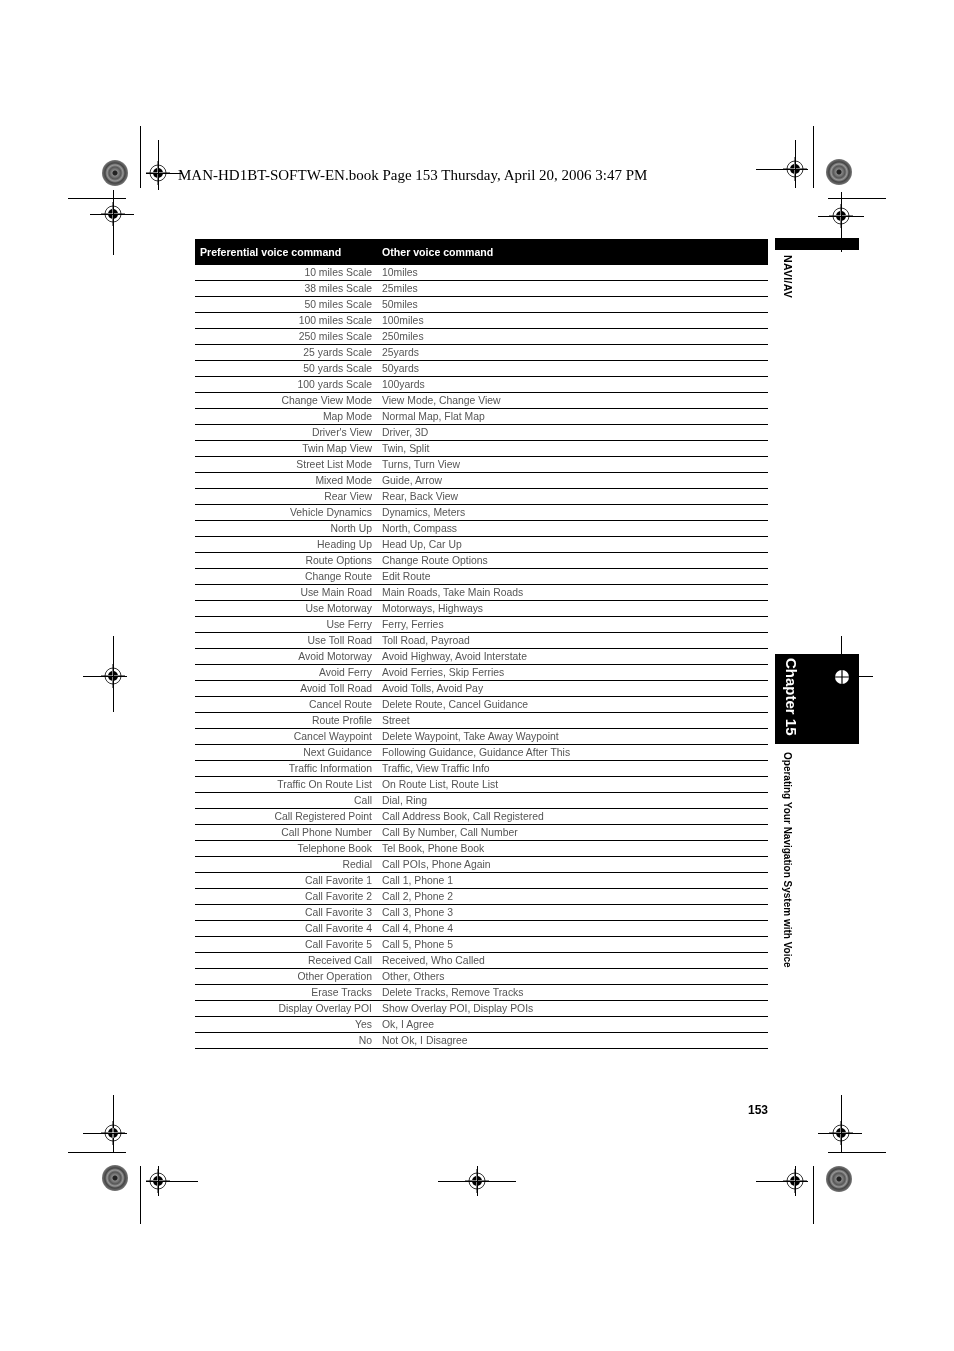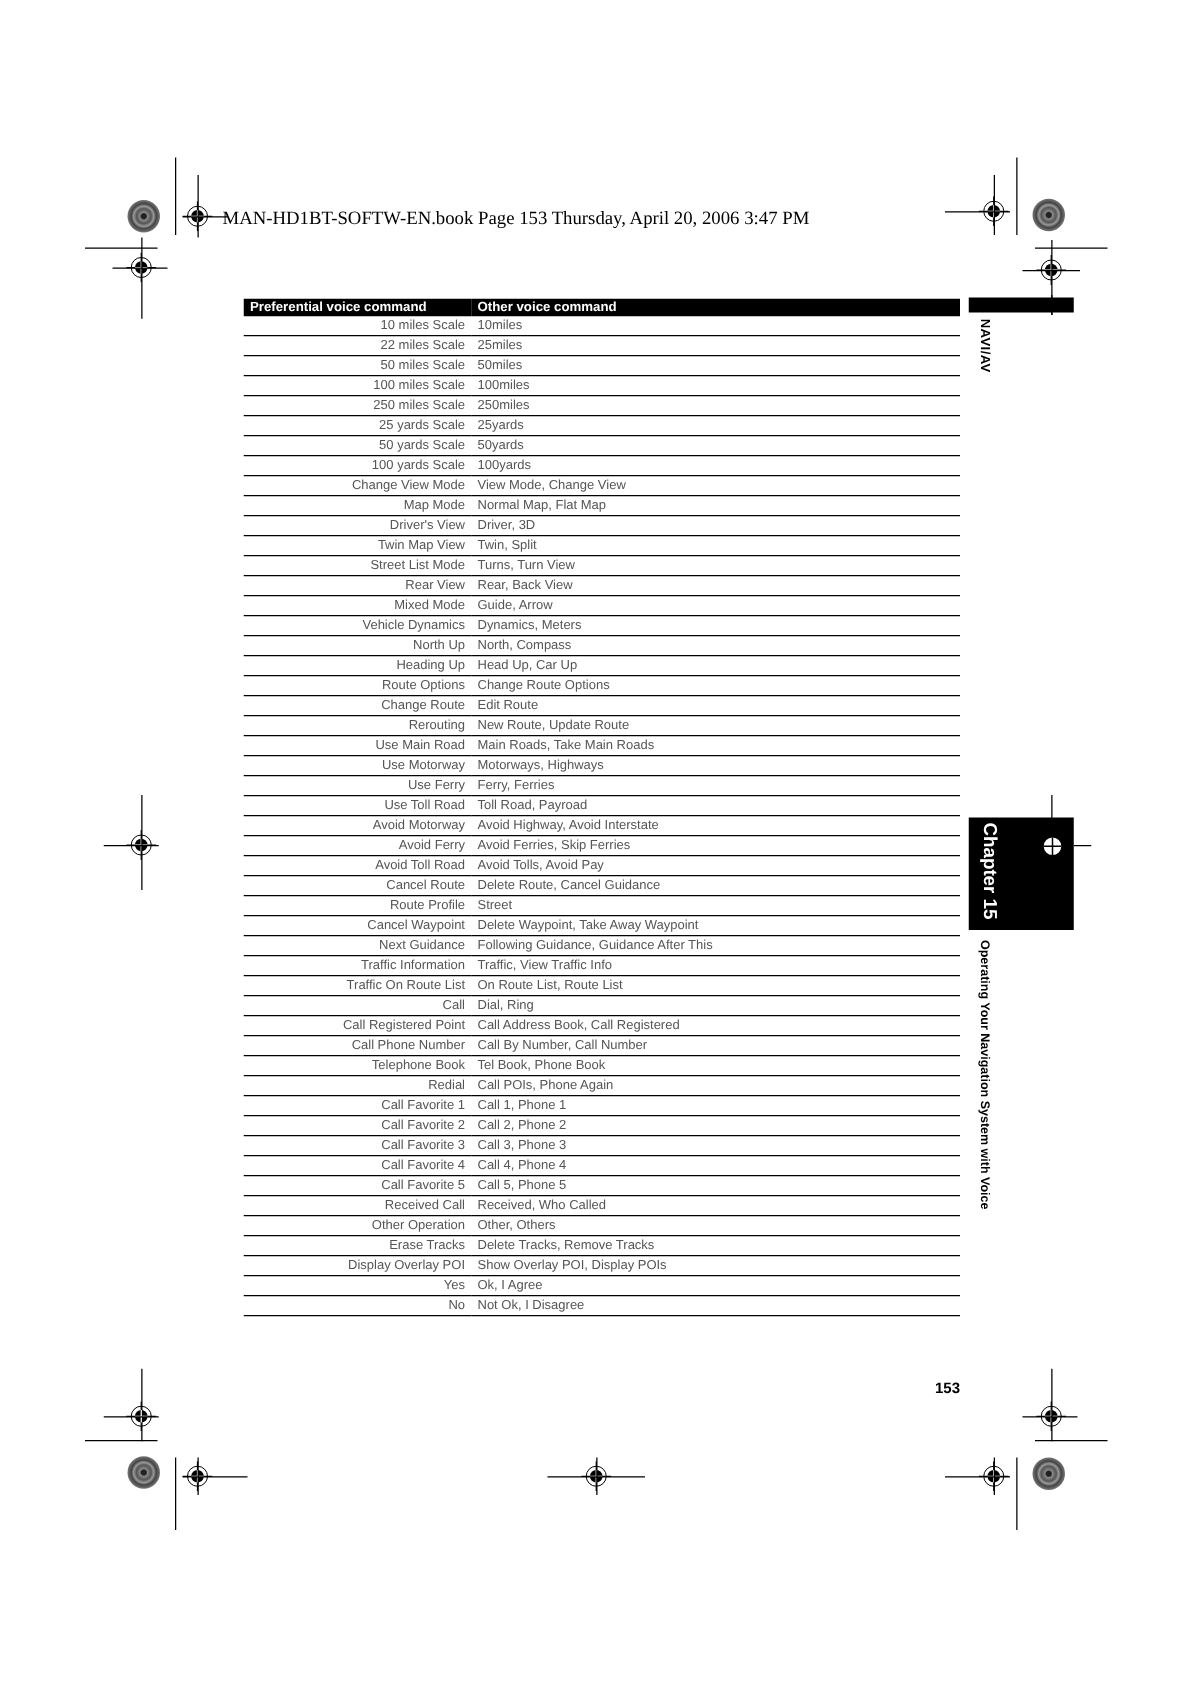--- a/index.html
+++ b/index.html
@@ -5,21 +5,21 @@
   html, body { margin: 0; padding: 0; background: #ffffff; }
   body { width: 954px; height: 1351px; position: relative; overflow: hidden; font-family: "Liberation Sans", sans-serif; color: #000; }
   .abs { position: absolute; }
   .hdr-text { left: 178px; top: 167px; font-family: "Liberation Serif", serif; font-size: 15px; white-space: nowrap; }
   .line-h { position: absolute; height: 1px; background: #000; }
   .line-v { position: absolute; width: 1px; background: #000; }
   .reg { position: absolute; width: 24px; height: 24px; }
   .rosette { position: absolute; width: 26px; height: 26px; border-radius: 50%;
     background: radial-gradient(circle, #222 0 2px, #888 3px, #555 6px, #999 8px, #444 10px, #777 13px); }
   table.cmds { position: absolute; left: 195px; top: 239px; width: 573px; border-collapse: collapse; font-size: 10.4px; }
-  table.cmds th { background: #000; color: #fff; text-align: left; font-weight: bold; padding: 0 5px; height: 14px; line-height: 14px; font-size: 10.6px; }
+  table.cmds th { background: #000; color: #fff; text-align: left; font-weight: bold; padding: 0 5px; height: 26px; line-height: 14px; font-size: 10.6px; }
   table.cmds td { padding: 0 5px; height: 15px; line-height: 15px; color: #555; border-bottom: 1px solid #000; white-space: nowrap; }
   table.cmds td.c1 { width: 172px; text-align: right; }
   .tab-bar { left: 775px; top: 238px; width: 84px; height: 12px; background: #000; }
   .navi-label { left: 782px; top: 255px; writing-mode: vertical-rl; font-size: 10.5px; font-weight: bold; letter-spacing: 0.3px; }
   .chapter-box { left: 775px; top: 654px; width: 84px; height: 90px; background: #000; }
   .chapter-label { left: 783px; top: 658px; writing-mode: vertical-rl; color: #fff; font-size: 15px; font-weight: bold; }
   .section-label { left: 782px; top: 752px; writing-mode: vertical-rl; font-size: 10px; font-weight: bold; white-space: nowrap; }
   .page-num { left: 748px; top: 1103px; font-size: 12px; font-weight: bold; text-align: right; }
 </style>
 </head>
@@ -83,21 +83,21 @@
       <th>Preferential voice command</th>
       <th>Other voice command</th>
     </tr>
   </thead>
   <tbody id="rows">
       <tr>
         <td class="c1">10 miles Scale</td>
         <td>10miles</td>
       </tr>
       <tr>
-        <td class="c1">22 miles Scale</td>
+        <td class="c1">38 miles Scale</td>
         <td>25miles</td>
       </tr>
       <tr>
         <td class="c1">50 miles Scale</td>
         <td>50miles</td>
       </tr>
       <tr>
         <td class="c1">100 miles Scale</td>
         <td>100miles</td>
       </tr>
@@ -131,50 +131,46 @@
       </tr>
       <tr>
         <td class="c1">Twin Map View</td>
         <td>Twin, Split</td>
       </tr>
       <tr>
         <td class="c1">Street List Mode</td>
         <td>Turns, Turn View</td>
       </tr>
       <tr>
+        <td class="c1">Mixed Mode</td>
+        <td>Guide, Arrow</td>
+      </tr>
+      <tr>
         <td class="c1">Rear View</td>
         <td>Rear, Back View</td>
       </tr>
       <tr>
-        <td class="c1">Mixed Mode</td>
-        <td>Guide, Arrow</td>
-      </tr>
-      <tr>
         <td class="c1">Vehicle Dynamics</td>
         <td>Dynamics, Meters</td>
       </tr>
       <tr>
         <td class="c1">North Up</td>
         <td>North, Compass</td>
       </tr>
       <tr>
         <td class="c1">Heading Up</td>
         <td>Head Up, Car Up</td>
       </tr>
       <tr>
         <td class="c1">Route Options</td>
         <td>Change Route Options</td>
       </tr>
       <tr>
         <td class="c1">Change Route</td>
         <td>Edit Route</td>
-      </tr>
-      <tr>
-        <td class="c1">Rerouting</td>
-        <td>New Route, Update Route</td>
       </tr>
       <tr>
         <td class="c1">Use Main Road</td>
         <td>Main Roads, Take Main Roads</td>
       </tr>
       <tr>
         <td class="c1">Use Motorway</td>
         <td>Motorways, Highways</td>
       </tr>
       <tr>

